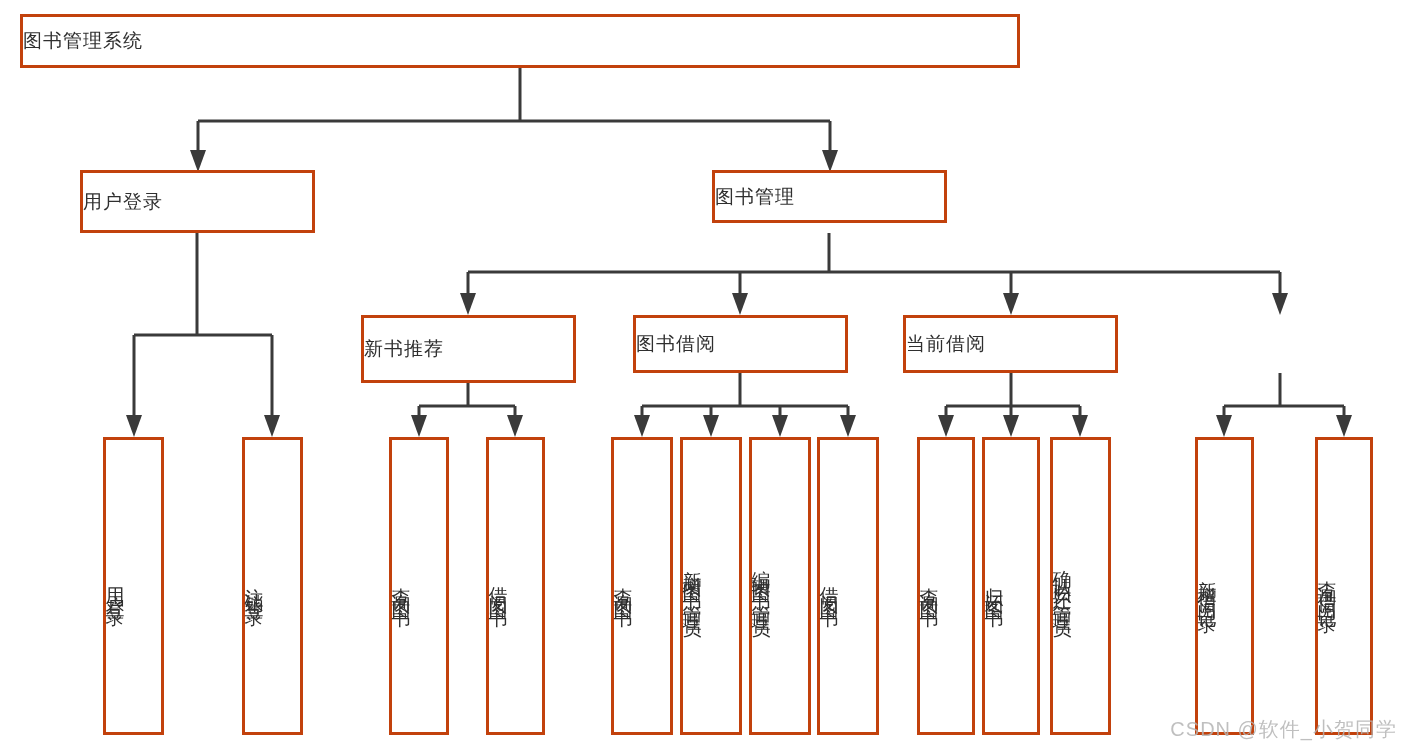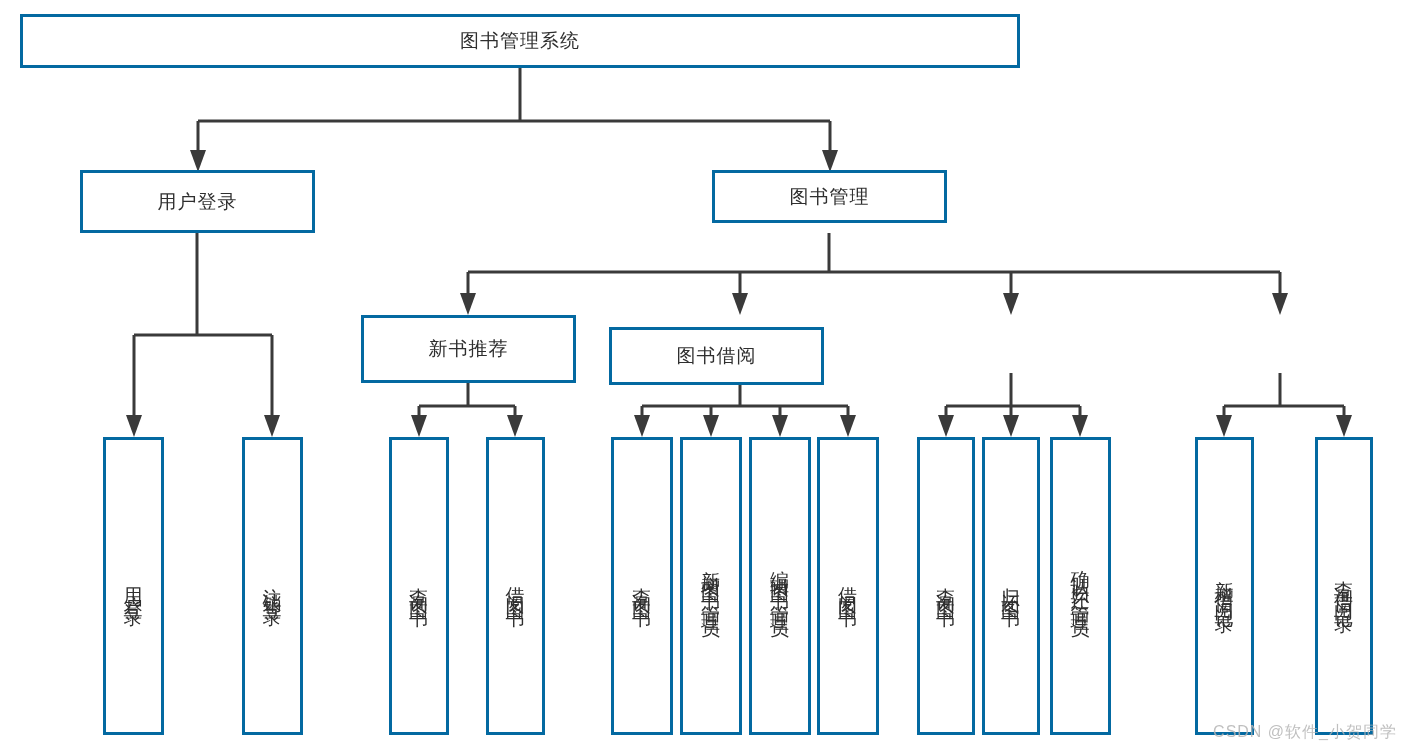--- a/index.html
+++ b/index.html
@@ -3,33 +3,33 @@
 <meta charset="utf-8">
 <style>
   html,body { margin:0; padding:0; background:#ffffff; }
   .canvas {
     position:relative; width:1405px; height:747px; background:#ffffff;
     font-family:"Liberation Sans", sans-serif; overflow:hidden;
   }
   .connector-svg { position:absolute; left:0; top:0; z-index:0; }
   .node {
     position:absolute; box-sizing:border-box;
-    border:3px solid #0369a1; background:#ffffff;
-    display:flex; align-items:center; justify-content:center;
+    border:3px solid #c2410c; background:#ffffff;
+    display:flex; align-items:center; justify-content:flex-start;
     color:#2f2f2f; z-index:1;
   }
   .node-h { font-size:19px; letter-spacing:1px; }
   .node-v { font-size:19px; }
   .vtext {
     writing-mode:vertical-rl; text-orientation:mixed;
     letter-spacing:7px; line-height:1; white-space:nowrap;
   }
   .watermark {
     position:absolute; right:8px; bottom:4px; z-index:2;
-    font-size:16px; color:#b5b5b5; opacity:0.85; letter-spacing:1px;
+    font-size:20px; color:#b5b5b5; opacity:0.85; letter-spacing:1px;
   }
 </style>
 </head>
 <body>
 
 <div class="canvas">
 
   <svg class="connector-svg" width="1405" height="747" viewBox="0 0 1405 747">
     <g stroke="#3a3a3a" stroke-width="3" fill="none">
 
@@ -77,22 +77,25 @@
   <div class="node node-h" style="left:80px; top:170px; width:235px; height:63px;">
     <span>用户登录</span>
   </div>
   <div class="node node-h" style="left:712px; top:170px; width:235px; height:53px;">
     <span>图书管理</span>
   </div>
 
   <div class="node node-h" style="left:361px; top:315px; width:215px; height:68px;">
     <span>新书推荐</span>
   </div>
-  <div class="node node-h" style="left:609px; top:315px; width:215px; height:58px;margin-top:12px;">
+  <div class="node node-h" style="left:633px; top:315px; width:215px; height:58px;">
     <span>图书借阅</span>
+  </div>
+  <div class="node node-h" style="left:903px; top:315px; width:215px; height:58px;">
+    <span>当前借阅</span>
   </div>
 
   <div class="node node-v" style="left:103px; top:437px; width:61px; height:298px;">
     <span class="vtext">用户登录</span>
   </div>
   <div class="node node-v" style="left:242px; top:437px; width:61px; height:298px;">
     <span class="vtext">注销登录</span>
   </div>
 
   <div class="node node-v" style="left:389px; top:437px; width:60px; height:298px;">

